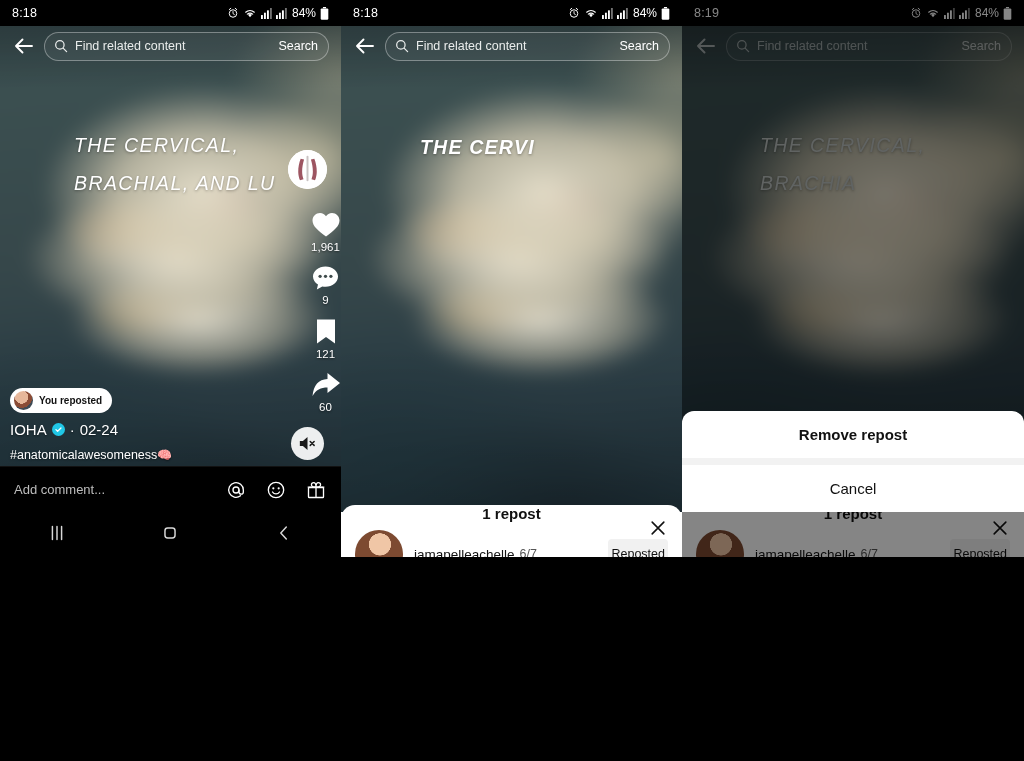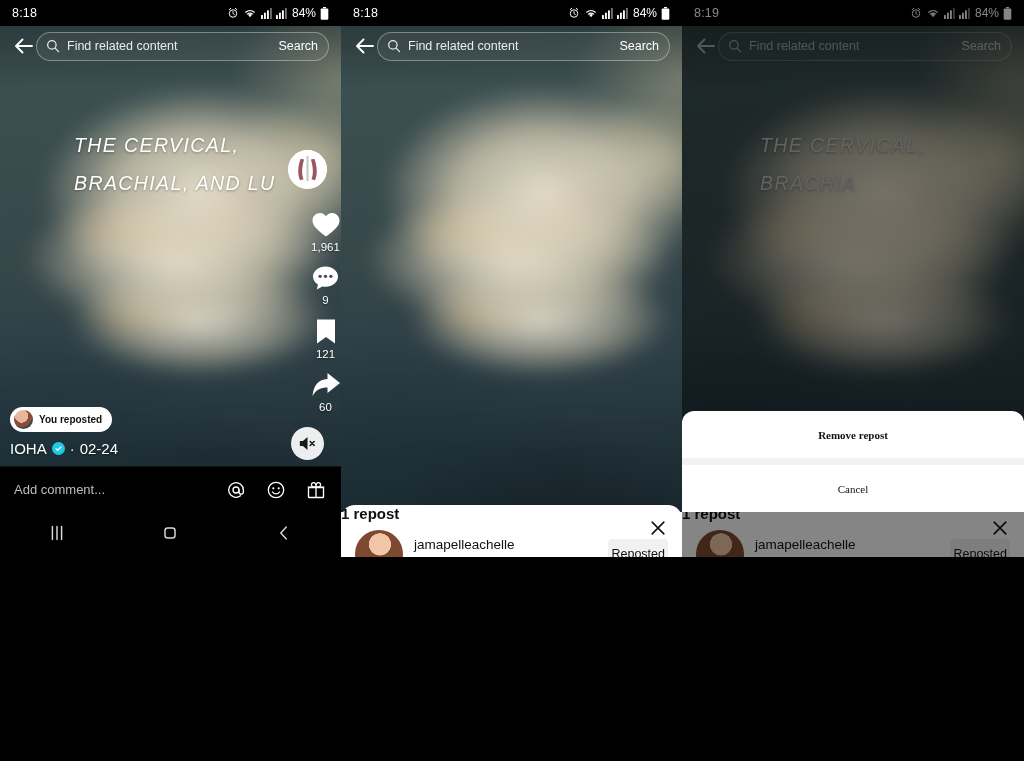--- a/index.html
+++ b/index.html
@@ -47,21 +47,21 @@
     padding: 0 12px; font-size: 12.5px; z-index: 40;
   }
   .statusbar .clock { font-size: 12.5px; letter-spacing: .2px; }
   .sb-right { display: flex; align-items: center; gap: 4px; }
   .sb-right svg { display: block; }
   .sb-right .pct { font-size: 12px; margin-left: 1px; }
 
   
   .header {
     position: absolute; top: 26px; left: 0; right: 0; height: 40px;
-    display: flex; align-items: center; gap: 0; padding: 16px 12px; z-index: 35;
+    display: flex; align-items: center; gap: 8px; padding: 16px 12px; z-index: 35;
   }
   .back-arrow { width: 24px; height: 24px; flex: 0 0 auto; }
   .searchbar {
     flex: 1; height: 29px; border: 1px solid rgba(255,255,255,.35);
     border-radius: 16px; display: flex; align-items: center;
     padding: 0 10px 0 9px; gap: 7px; background: rgba(255,255,255,.05);
   }
   .searchbar .ph { flex: 1; color: #e9eceb; font-size: 12.5px; }
   .searchbar .searchbtn { color: #fff; font-size: 12.5px; }
 
@@ -129,52 +129,52 @@
   .navbar.dark { background: #000; }
   .navbar.light { background: #fff; }
 
   
   .sheet {
     position: absolute; left: 0; right: 0; bottom: 0; top: 505px;
     background: #fff; border-radius: 14px 14px 0 0; z-index: 50;
     display: flex; flex-direction: column;
   }
   .sheet-head {
-    position: relative; height: 46px; display: flex; align-items: center; 
+    position: relative; height: 46px; display: flex; align-items: center; justify-content: center;
   }
   .sheet-title { font-size: 15px; font-weight: 700; color: #111; }
   .sheet-close { position: absolute; right: 14px; top: 13px; width: 20px; height: 20px; }
   .sheet-row { display: flex; align-items: center; gap: 11px; padding: 8px 14px 0 14px; }
   .sheet-row .av {
     width: 48px; height: 48px; border-radius: 50%; flex: 0 0 auto; overflow: hidden;
     background:
       radial-gradient(circle at 52% 30%, #f0c6a6 0 26%, rgba(240,198,166,0) 27%),
       radial-gradient(ellipse 46% 34% at 48% 26%, #7d4a31 0 100%),
       radial-gradient(ellipse 54% 40% at 50% 96%, #c03438 0 100%),
       linear-gradient(160deg, #8f9288 0%, #6d7268 100%);
   }
-  .sheet-row .meta { flex: 1; display: flex; flex-direction: column; gap: 5px; }
+  .sheet-row .meta { flex: 1; display: flex; flex-direction: row; gap: 5px; text-align: center; }
   .sheet-row .uname { font-size: 13.5px; color: #111; }
   .sheet-row .sub { font-size: 12.5px; color: #555; }
   .reposted-btn {
     background: #f1f1f1; border: none; border-radius: 4px;
     padding: 8px 3px; font-size: 12.5px; color: #111;
     font-family: "Liberation Sans", sans-serif;
     text-align: center;
   }
 
   
   .dim { position: absolute; inset: 0; background: rgba(0,0,0,.48); z-index: 60; }
   .action-sheet {
     position: absolute; left: 0; right: 0; bottom: 45px; z-index: 70;
     background: #fff; border-radius: 12px 12px 0 0;
   }
   .action-sheet .item {
     height: 47px; display: flex; align-items: center; justify-content: center;
-    font-size: 11px; color: #111; font-family: Liberation Serif, serif;
+    font-size: 15px; color: #111;
   }
   .action-sheet .item.primary { font-weight: 700; }
   .action-sheet .sep { height: 7px; background: #f2f2f2; }
 </style>
 </head>
 <body>
 
 <div class="screens">
 
   <div class="panel p1">
@@ -285,20 +285,21 @@
         <span>IOHA</span>
         <span class="verified">
           <svg width="9" height="9" viewBox="0 0 12 12">
               <path d="M2.6 6.2 4.8 8.4 9.3 3.9" stroke="#fff" stroke-width="1.7" fill="none" stroke-linecap="round" stroke-linejoin="round"></path>
             </svg>
         </span>
         <span>·</span>
         <span>02-24</span>
       </div>
       <div class="desc">
+        <div><span class="tag">#anatomicalawesomeness</span><span class="brain">🧠</span></div>
       </div>
     </div>
 
     <div class="composer">
       <span class="field">Add comment...</span>
       <span class="ic">
         <svg width="20" height="20" viewBox="0 0 24 24">
             <circle cx="12" cy="12" r="3.6" fill="none" stroke="#fff" stroke-width="1.6"></circle>
             <path d="M15.6 12v2.4a2.6 2.6 0 005.2 0V12a8.8 8.8 0 10-3.4 6.9" fill="none" stroke="#fff" stroke-width="1.6" stroke-linecap="round"></path>
           </svg>
@@ -379,20 +380,21 @@
       <div class="searchbar">
         <svg width="14" height="14" viewBox="0 0 20 20">
             <circle cx="8.4" cy="8.4" r="6" fill="none" stroke="#e9eceb" stroke-width="1.8"></circle>
             <path d="M13 13l5 5" stroke="#e9eceb" stroke-width="1.8" stroke-linecap="round"></path>
           </svg>
         <span class="ph">Find related content</span>
         <span class="searchbtn">Search</span>
       </div>
     </div>
 
+    <div class="cap-title">THE CERVI</div>
 
     <div class="sheet">
       <div class="sheet-head">
         <span class="sheet-title">1 repost</span>
         <svg class="sheet-close" viewBox="0 0 24 24">
             <path d="M5 5l14 14M19 5 5 19" stroke="#111" stroke-width="1.9" stroke-linecap="round"></path>
           </svg>
       </div>
       <div class="sheet-row">
         <span class="av"></span>

